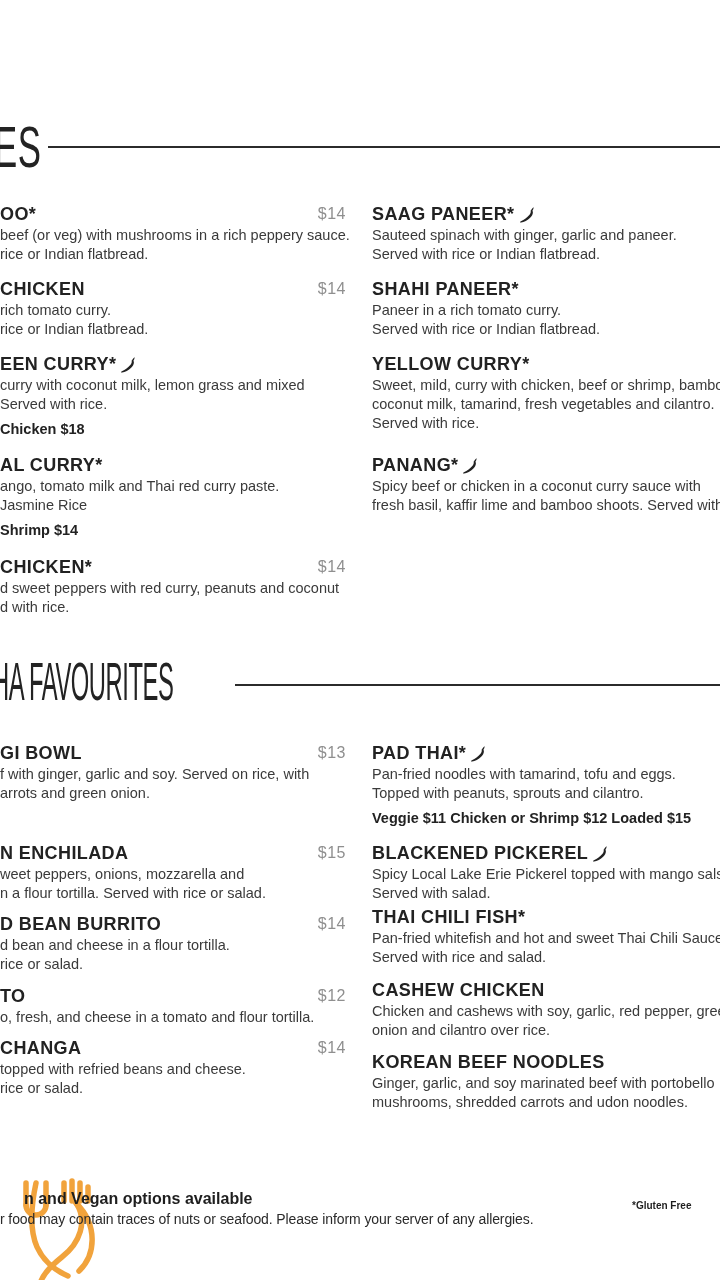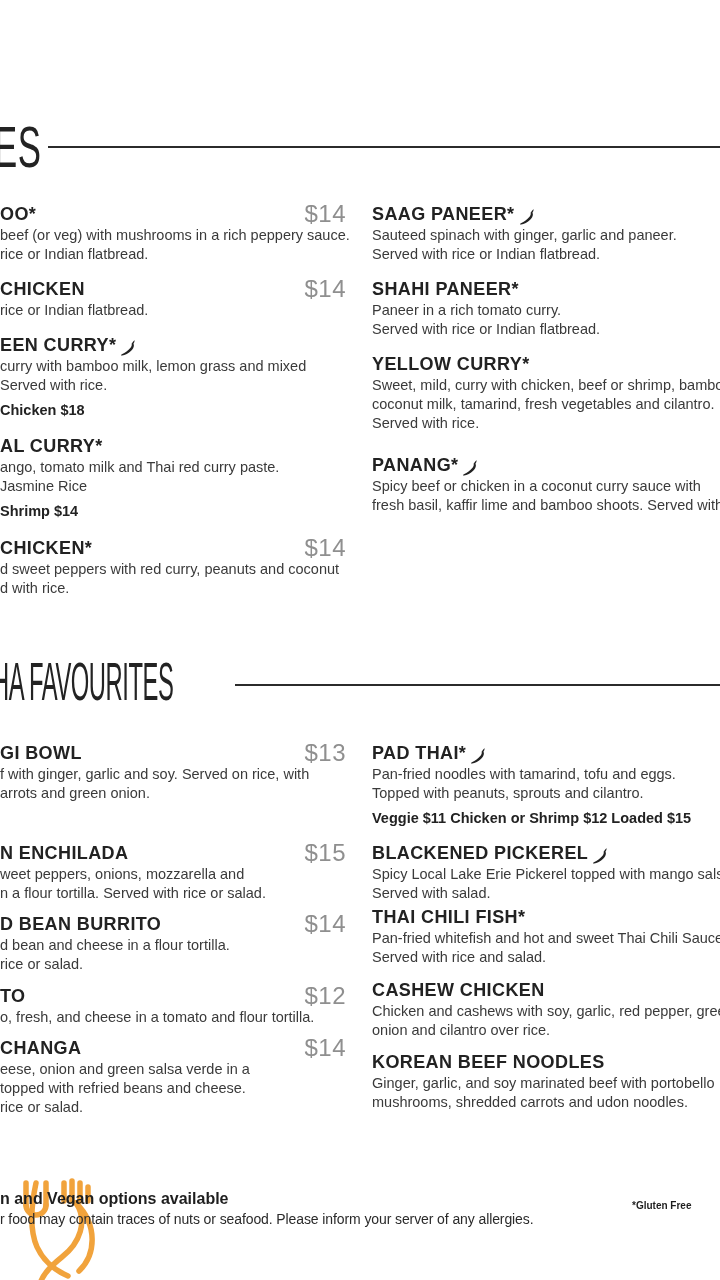--- a/index.html
+++ b/index.html
@@ -11,34 +11,34 @@
     position:absolute;font-family:"Liberation Sans",sans-serif;font-weight:400;color:#232323;
     white-space:nowrap;transform-origin:left top;line-height:1;
   }
   .t1{left:-6px;top:118px;font-size:58px;transform:scaleX(.60);letter-spacing:1px;}
   .t2{left:-8px;top:654px;font-size:54px;transform:scaleX(.44);letter-spacing:-1px;}
   .sec-line{position:absolute;height:2px;background:#2b2b2b;}
   .l1{left:48px;top:146px;width:672px;}
   .l2{left:235px;top:684px;width:485px;}
   .col{position:absolute;}
   .item{position:relative;}
-  .item-head{display:flex;align-items:center;height:24px;}
+  .item-head{display:flex;align-items:flex-start;height:24px;}
   .item-name{
     font-weight:700;font-size:18px;letter-spacing:.4px;color:#222222;
     line-height:24px;white-space:nowrap;
   }
   .chili{margin-left:5px;margin-top:5px;flex:none;}
   .price{
-    position:absolute;right:0;top:0;font-size:24px;font-weight:400;color:#8f8f8f;
+    position:absolute;right:0;top:0;font-size:16px;font-weight:400;color:#8f8f8f;
     line-height:24px;letter-spacing:.5px;
   }
   .desc{font-size:14.5px;color:#3a3a3a;line-height:19px;white-space:nowrap;}
   .opts{font-size:14.5px;font-weight:700;color:#222222;line-height:19px;margin-top:6px;white-space:nowrap;}
   .footer-bold{
-    position:absolute;left:0;top:1190px;font-size:16px;font-weight:700;color:#1e1e1e;white-space:nowrap;
+    position:absolute;left:0;top:1190px;font-size:16px;font-weight:700;color:#1e1e1e;white-space:nowrap;padding-left:24px;
   }
   .footer-note{
     position:absolute;left:0;top:1211px;font-size:14px;font-weight:400;letter-spacing:-.1px;
     color:#2a2a2a;white-space:nowrap;
   }
   .footer-gluten{
     position:absolute;left:632px;top:1200px;font-size:10px;font-weight:700;color:#1e1e1e;white-space:nowrap;
   }
   .logo{position:absolute;left:6px;top:1177px;}
 </style>
@@ -57,30 +57,31 @@
           <span class="item-name">OO*</span>
         </div>
         <div class="desc">beef (or veg) with mushrooms in a rich peppery sauce.</div>
         <div class="desc">rice or Indian flatbread.</div>
       </div>
       <div class="item" style="margin-bottom: 13px;">
         <span class="price">$14</span>
         <div class="item-head">
           <span class="item-name">CHICKEN</span>
         </div>
+        <div class="desc">rich tomato curry.</div>
         <div class="desc">rice or Indian flatbread.</div>
       </div>
       <div class="item" style="margin-bottom: 14px;">
         <div class="item-head">
           <span class="item-name">EEN CURRY*</span>
           <svg class="chili" width="14" height="16" viewBox="0 0 16 18">
             <path fill="#222222" d="M12.8 3.2 C13.3 1.9 14.6 0.6 15.6 0 C15.5 1.4 15 3 14.2 4 C15.5 6.2 14.3 9.4 11.6 12.1 C8.8 14.9 4.6 17.2 1.2 17.6 C-0.4 17.8 -0.3 16.9 1 16.2 C4.8 14.3 8.3 11.9 10.6 9 C12.1 7.1 12.6 5.3 12.1 4.2 Z"></path>
           </svg>
         </div>
-        <div class="desc">curry with bamboo milk, lemon grass and mixed</div>
+        <div class="desc">curry with coconut milk, lemon grass and mixed</div>
         <div class="desc">Served with rice.</div>
         <div class="opts">Chicken $18</div>
       </div>
       <div class="item" style="margin-bottom: 15px;">
         <div class="item-head">
           <span class="item-name">AL CURRY*</span>
         </div>
         <div class="desc">ango, tomato milk and Thai red curry paste.</div>
         <div class="desc">Jasmine Rice</div>
         <div class="opts">Shrimp $14</div>
@@ -165,21 +166,20 @@
         <div class="item-head">
           <span class="item-name">TO</span>
         </div>
         <div class="desc">o, fresh, and cheese in a tomato and flour tortilla.</div>
       </div>
       <div class="item" style="margin-bottom: 0px;">
         <span class="price">$14</span>
         <div class="item-head">
           <span class="item-name">CHANGA</span>
         </div>
-        <div class="desc">eese, onion and green salsa verde in a</div>
         <div class="desc">topped with refried beans and cheese.</div>
         <div class="desc">rice or salad.</div>
       </div>
     </div>
   <div class="col" id="col-1-right" style="left:372px;top:741px;width:400px;">
       <div class="item" style="margin-bottom: 13px;">
         <div class="item-head">
           <span class="item-name">PAD THAI*</span>
           <svg class="chili" width="14" height="16" viewBox="0 0 16 18">
             <path fill="#222222" d="M12.8 3.2 C13.3 1.9 14.6 0.6 15.6 0 C15.5 1.4 15 3 14.2 4 C15.5 6.2 14.3 9.4 11.6 12.1 C8.8 14.9 4.6 17.2 1.2 17.6 C-0.4 17.8 -0.3 16.9 1 16.2 C4.8 14.3 8.3 11.9 10.6 9 C12.1 7.1 12.6 5.3 12.1 4.2 Z"></path>

